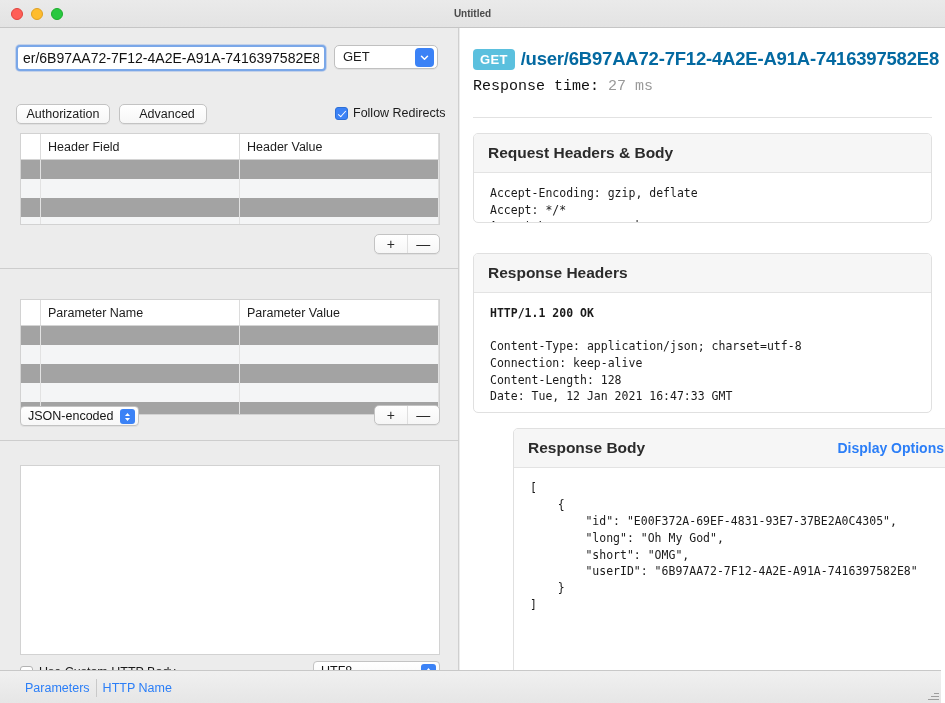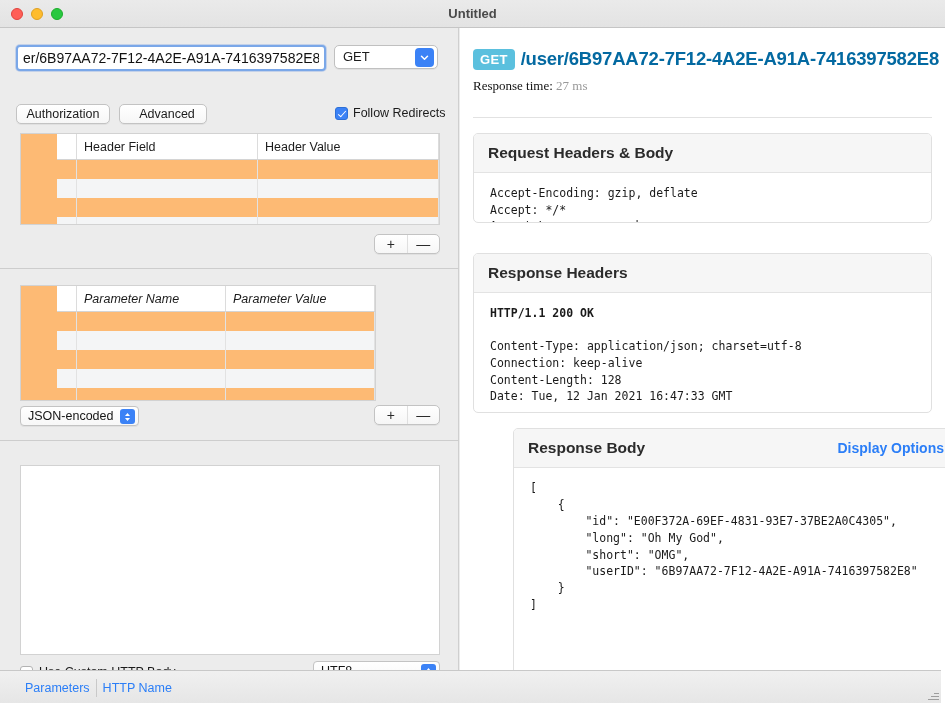--- a/index.html
+++ b/index.html
@@ -30,21 +30,21 @@
     position: absolute; left: 11px; top: 8px;
     display: flex; gap: 8px; align-items: center;
   }
   .light { width: 12px; height: 12px; border-radius: 50%; box-sizing: border-box; }
   .light.close  { background: #ff5f57; border: 1px solid #e0443e; }
   .light.min    { background: #febc2e; border: 1px solid #dfa123; }
   .light.max    { background: #28c840; border: 1px solid #1dad2b; }
   .window-title {
     position: absolute; left: 0; top: 0; width: 945px; height: 28px;
     line-height: 28px; text-align: center;
-    font-size: 13px; font-weight: bold; color: #4a4a4a;
+    font-size: 10px; font-weight: bold; color: #4a4a4a;
   }
 
   
   .left-pane {
     position: absolute; left: 0; top: 28px; width: 459px; height: 642px;
     background: #ececec;
     border-right: 1px solid #cfcfcf;
     box-sizing: border-box;
   }
   .right-pane {
@@ -116,28 +116,27 @@
   .cb.checked { background: #3b82f6; border-color: #2d6fd6; }
   .cb.checked:after {
     content: ""; position: absolute; left: 4px; top: 1px;
     width: 3px; height: 7px; border: solid #fff;
     border-width: 0 1.6px 1.6px 0; transform: rotate(42deg);
   }
 
   
   .table-wrap {
     position: absolute;
-    background: #fdba74;
+    background: #a3a3a3;
     border: 1px solid #d2d2d2;
     box-sizing: border-box;
     overflow: hidden;
-    padding-left: 36px;
   }
   #headers-table { left: 20px; top: 105px; width: 420px; height: 92px; }
-  #params-table  { left: 20px; top: 257px; width: 356px; height: 116px; font-style: italic; }
+  #params-table  { left: 20px; top: 271px; width: 420px; height: 116px; }
   .tbl { width: 100%; border-collapse: collapse; table-layout: fixed; }
   .tbl th {
     height: 25px;
     font-size: 12.5px; font-weight: normal; color: #1c1c1c;
     text-align: left; padding: 0 0 0 7px;
     background: #fff;
     border-bottom: 1px solid #d4d4d4;
     border-right: 1px solid #dcdcdc;
   }
   .tbl th.chk-col { width: 19px; padding: 0; }
@@ -242,22 +241,22 @@
     letter-spacing: .3px;
     margin-right: 6px;
   }
   .resp-url {
     display: inline-block; vertical-align: middle;
     font-size: 18.5px; font-weight: bold; color: #0369a1;
     letter-spacing: -.2px;
   }
   .resp-time {
     position: absolute; left: 13px; top: 50px;
-    font-family: Liberation Serif, serif;
-    font-size: 13px; color: #111;
+    font-family: Liberation Mono, monospace;
+    font-size: 15px; color: #111;
   }
   .resp-time .val { color: #999; }
   .top-rule {
     position: absolute; left: 13px; top: 89px; width: 459px; height: 1px; background: #e2e2e2;
   }
 
   .card {
     position: absolute; left: 13px; width: 459px;
     background: #fff;
     border: 1px solid #e0e0e0; border-radius: 5px;

